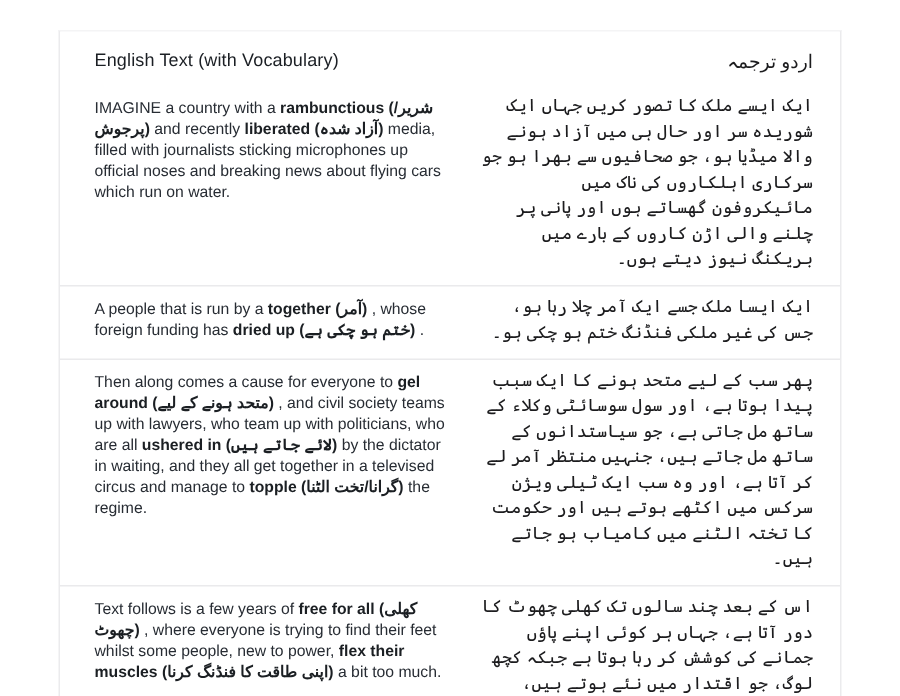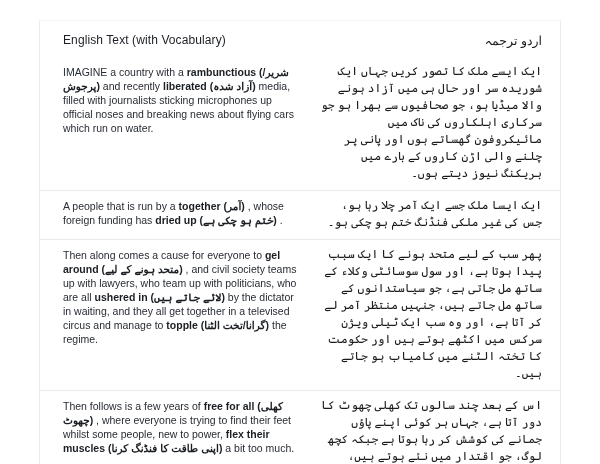--- a/index.html
+++ b/index.html
@@ -95,17 +95,17 @@
       </div>
       <div class="row">
         <div class="cell cell-en"><span>A people that is run by a </span><b>together (آمر)</b><span> , whose foreign funding has </span><b>dried up (ختم ہو چکی ہے)</b><span> .</span></div>
         <div class="cell cell-ur" dir="rtl">ایک ایسا ملک جسے ایک آمر چلا رہا ہو، جس کی غیر ملکی فنڈنگ ختم ہو چکی ہو۔</div>
       </div>
       <div class="row">
         <div class="cell cell-en"><span>Then along comes a cause for everyone to </span><b>gel around (متحد ہونے کے لیے)</b><span> , and civil society teams up with lawyers, who team up with politicians, who are all </span><b>ushered in (لائے جاتے ہیں)</b><span> by the dictator in waiting, and they all get together in a televised circus and manage to </span><b>topple (گرانا/تخت الٹنا)</b><span> the regime.</span></div>
         <div class="cell cell-ur" dir="rtl">پھر سب کے لیے متحد ہونے کا ایک سبب پیدا ہوتا ہے، اور سول سوسائٹی وکلاء کے ساتھ مل جاتی ہے، جو سیاستدانوں کے ساتھ مل جاتے ہیں، جنہیں منتظر آمر لے کر آتا ہے، اور وہ سب ایک ٹیلی ویژن سرکس میں اکٹھے ہوتے ہیں اور حکومت کا تختہ الٹنے میں کامیاب ہو جاتے ہیں۔</div>
       </div>
       <div class="row">
-        <div class="cell cell-en"><span>Then follows is a few years of </span><b>free for all (کھلی چھوٹ)</b><span> , where everyone is trying to find their feet whilst some people, new to power, </span><b>flex their muscles (اپنی طاقت کا فنڈنگ کرنا)</b><span> a bit too much.</span></div>
+        <div class="cell cell-en"><span>Text follows is a few years of </span><b>free for all (کھلی چھوٹ)</b><span> , where everyone is trying to find their feet whilst some people, new to power, </span><b>flex their muscles (اپنی طاقت کا فنڈنگ کرنا)</b><span> a bit too much.</span></div>
         <div class="cell cell-ur" dir="rtl">اس کے بعد چند سالوں تک کھلی چھوٹ کا دور آتا ہے، جہاں ہر کوئی اپنے پاؤں جمانے کی کوشش کر رہا ہوتا ہے جبکہ کچھ لوگ، جو اقتدار میں نئے ہوتے ہیں، اپنی طاقت کا کچھ زیادہ ہی مظاہرہ کرتے ہیں۔</div>
       </div>
     </div>
 </div>
 
 </body></html>

